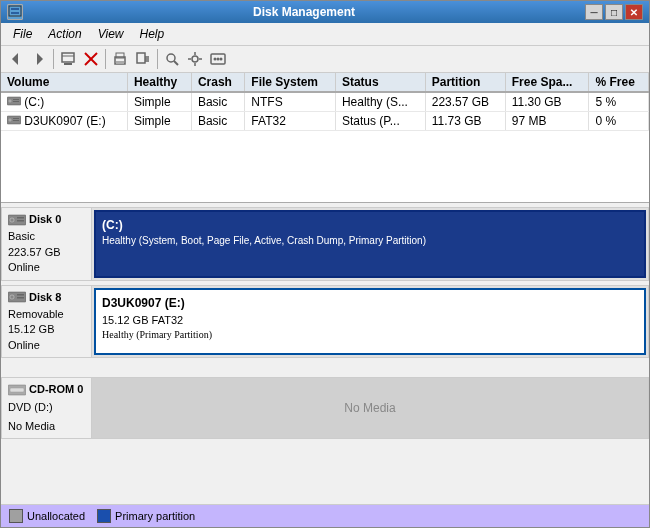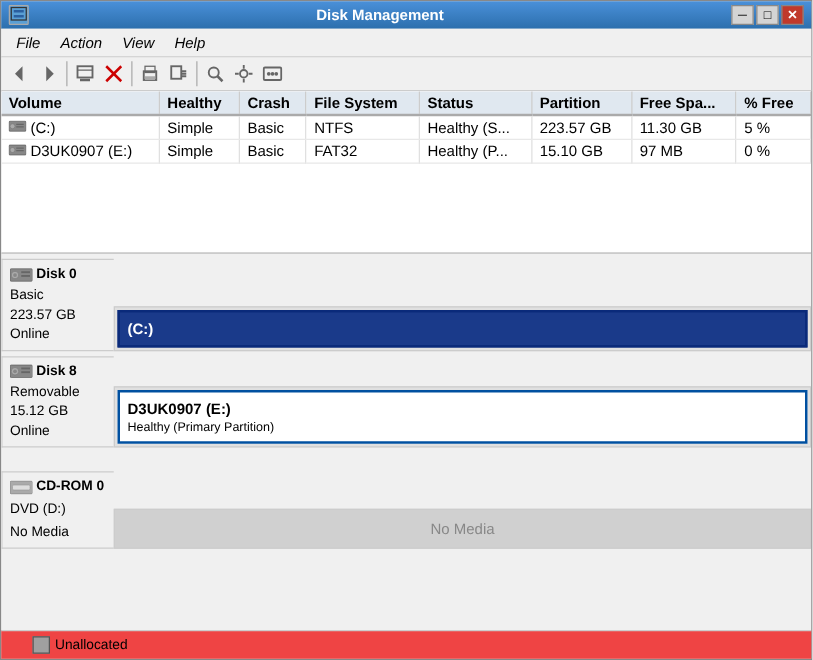--- a/index.html
+++ b/index.html
@@ -157,21 +157,20 @@
       overflow-y: scroll;
       background: #f0f0f0;
       padding: 4px 0;
     }
 
     .disk-row {
       display: flex;
       flex-direction: row;
       margin: 0 0 4px 0;
       min-height: 70px;
-      align-items: flex-end;
     }
 
     .disk-label {
       width: 90px;
       flex-shrink: 0;
       background: #f0f0f0;
       padding: 4px 6px;
       font-size: 11px;
       line-height: 1.4;
       border: 1px solid #ccc;
@@ -225,22 +224,22 @@
       padding: 4px;
       color: #666;
       font-size: 11px;
     }
 
     
     .legend {
       display: flex;
       align-items: center;
       gap: 12px;
-      padding: 4px 25px;
-      background: #ef4444;
+      padding: 4px 8px;
+      background: #c4b5fd;
       border-top: 1px solid #ccc;
       flex-shrink: 0;
     }
     .legend-item {
       display: flex;
       align-items: center;
       gap: 4px;
       font-size: 11px;
     }
     .legend-swatch {
@@ -389,22 +388,22 @@
             <tr>
               <td><svg width="14" height="10" viewBox="0 0 14 10">
     <rect x="0" y="1" width="14" height="8" rx="1" fill="#888" stroke="#555" stroke-width="0.5"></rect>
     <circle cx="3" cy="5" r="2" fill="#aaa" stroke="#777" stroke-width="0.5"></circle>
     <rect x="6" y="3" width="6" height="1" fill="#666"></rect>
     <rect x="6" y="5" width="6" height="1" fill="#666"></rect>
   </svg> D3UK0907 (E:)</td>
               <td>Simple</td>
               <td>Basic</td>
               <td>FAT32</td>
-              <td>Healthy (P...</td>
-              <td>15.10 GB</td>
+              <td>Status (P...</td>
+              <td>11.73 GB</td>
               <td>97 MB</td>
               <td>0 %</td>
             </tr>
           </tbody>
       </table>
     </div>
 
     <div class="disk-view-area" id="disk-view-area">
     <div class="disk-row">
           <div class="disk-label">
@@ -418,20 +417,21 @@
     </svg>
               <strong>Disk 0</strong>
       </div>
       <div>Basic</div>
       <div>223.57 GB</div>
       <div>Online</div>
     </div>
           <div class="disk-partitions">
             <div class="partition selected">
         <div class="partition-title">(C:)</div>
+        <div style="white-space: normal; line-height: 1.3; font-size:10px;">Healthy (System, Boot, Page File, Active, Crash Dump, Primary Partition)</div>
       </div>
           </div>
         </div>
         <div class="disk-row">
           <div class="disk-label">
       <div class="disk-label-icon">
         <svg width="18" height="14" viewBox="0 0 18 14" style="margin-right:3px">
       <rect x="0" y="2" width="18" height="10" rx="1" fill="#888" stroke="#555" stroke-width="0.5"></rect>
       <circle cx="4" cy="7" r="3" fill="#aaa" stroke="#777" stroke-width="0.5"></circle>
       <circle cx="4" cy="7" r="1.5" fill="#888"></circle>
@@ -440,21 +440,22 @@
     </svg>
               <strong>Disk 8</strong>
       </div>
       <div>Removable</div>
       <div>15.12 GB</div>
       <div>Online</div>
     </div>
           <div class="disk-partitions">
             <div class="partition">
         <div class="partition-title">D3UK0907 (E:)</div>
-        <div style="white-space: normal; line-height: 1.3; font-size:10px;">Healthy (Primary Partition)</div>
+        <div>15.12 GB FAT32</div>
+        <div style="white-space: normal; line-height: 1.3; font-size:10px;font-family:Liberation Serif, serif;">Healthy (Primary Partition)</div>
       </div>
           </div>
         </div>
         <div class="disk-row cdrom-row">
           <div class="disk-label">
       <div class="disk-label-icon">
         <svg width="18" height="14" viewBox="0 0 18 14" style="margin-right:3px">
       <rect x="0" y="2" width="18" height="10" rx="1" fill="#aaa" stroke="#777" stroke-width="0.5"></rect>
       <rect x="2" y="5" width="14" height="4" rx="1" fill="#ddd" stroke="#999" stroke-width="0.5"></rect>
     </svg>
@@ -468,14 +469,18 @@
           </div>
         </div>
       </div>
   </div>
 
   <div class="legend">
     <div class="legend-item">
       <div class="legend-swatch swatch-unallocated"></div>
       <span>Unallocated</span>
     </div>
+    <div class="legend-item">
+      <div class="legend-swatch swatch-primary"></div>
+      <span>Primary partition</span>
+    </div>
   </div>
 </div>
 
 </body></html>

